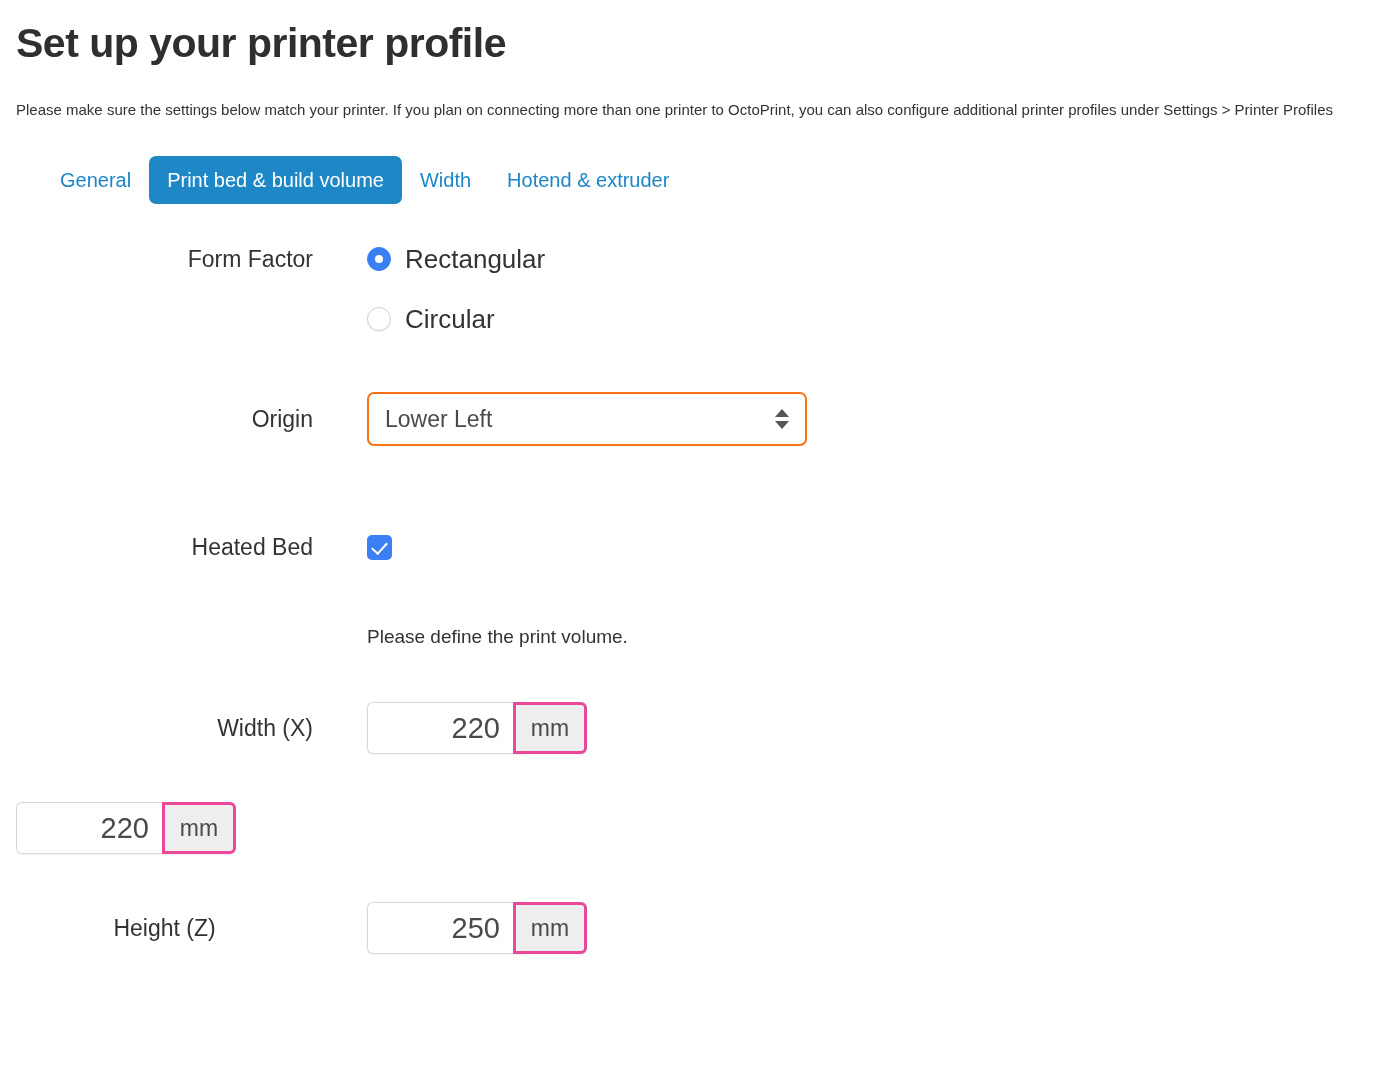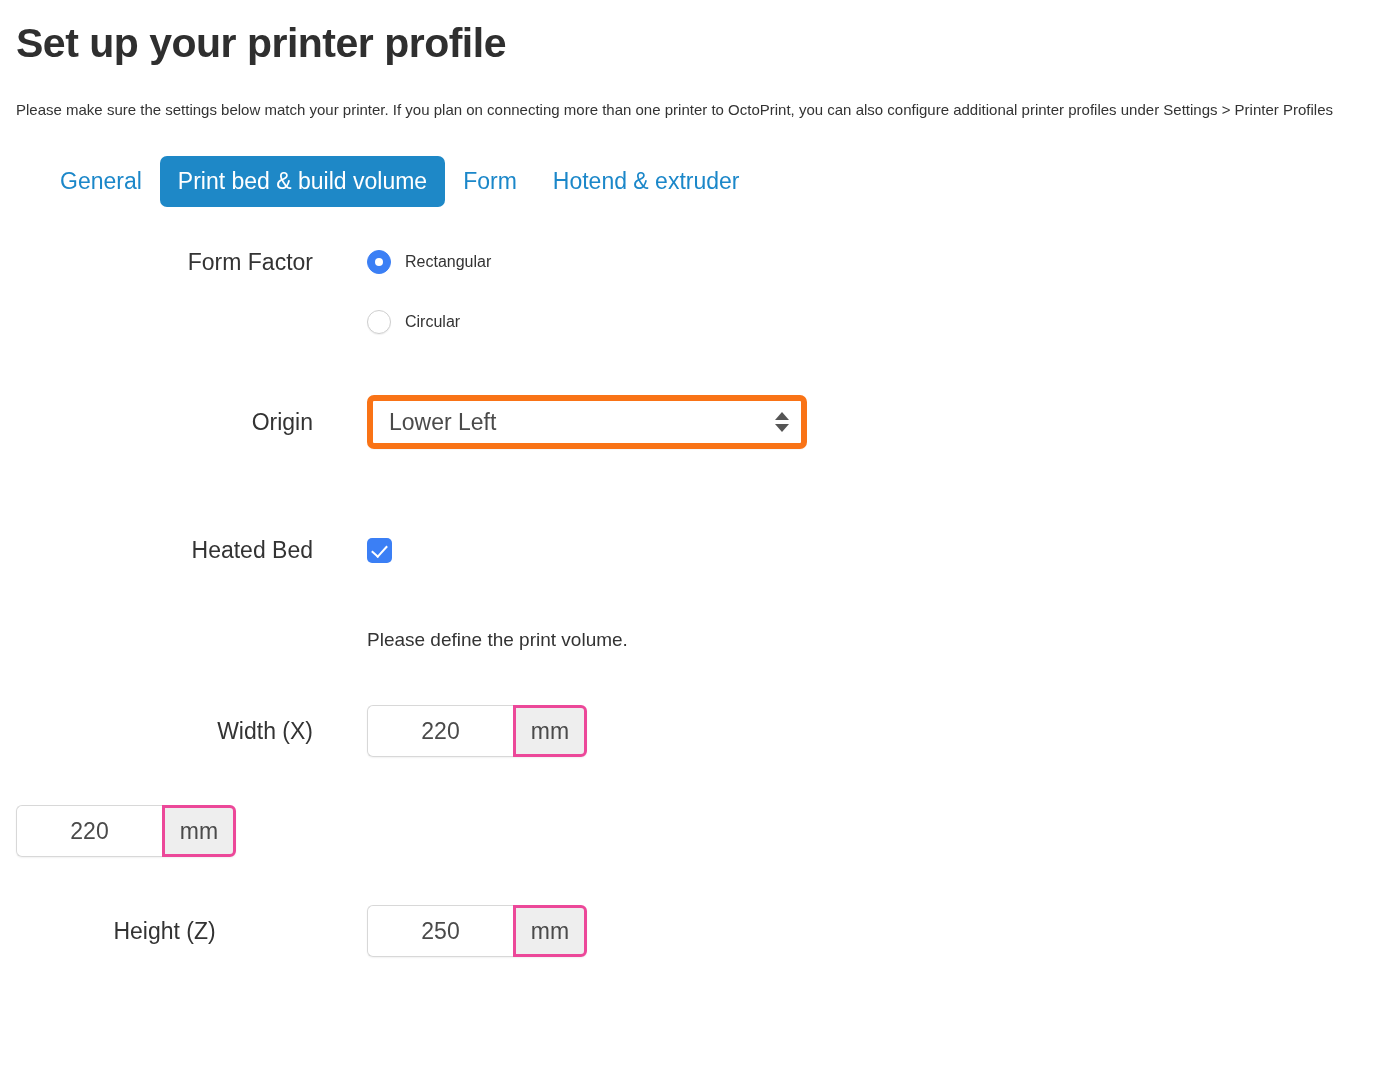--- a/index.html
+++ b/index.html
@@ -46,21 +46,21 @@
 
   
   .tabs {
     display: flex;
     align-items: center;
     padding-top: 26px;
     padding-left: 26px;
     gap: 0px;
   }
   .tab {
-    font-size: 23px;
+    font-size: 20px;
     line-height: 1;
     color: #1b87c9;
     padding: 14px 18px;
     border-radius: 7px;
     cursor: pointer;
     white-space: nowrap;
     user-select: none;
   }
   .tab.active {
     background: #1e88c7;
@@ -121,36 +121,36 @@
     left: 50%;
     top: 50%;
     width: 8px;
     height: 8px;
     margin-left: -4px;
     margin-top: -4px;
     background: #ffffff;
     border-radius: 50%;
   }
   .radio-label {
-    font-size: 16px;
+    font-size: 26px;
     color: #333333;
     cursor: pointer;
     line-height: 34px;
   }
 
   
   .select-wrap {
     position: relative;
     width: 440px;
     height: 54px;
   }
   .select-box {
     width: 100%;
     height: 100%;
-    border: 6px solid #f97316;
+    border: 2px solid #f97316;
     border-radius: 7px;
     background: #ffffff;
     display: flex;
     align-items: center;
     padding: 0 16px;
     font-size: 23px;
     color: #4a4a4a;
     cursor: pointer;
     box-shadow: 0 1px 1px rgba(0,0,0,0.03);
   }
@@ -212,23 +212,23 @@
     box-shadow: 0 1px 2px rgba(0,0,0,0.06);
   }
   .input-group input {
     flex: 1 1 auto;
     min-width: 0;
     border: 1px solid #d8d8d8;
     border-right: none;
     border-radius: 6px 0 0 6px;
     background: #ffffff;
     font-family: "Liberation Sans", sans-serif;
-    font-size: 23px;
+    font-size: 29px;
     color: #4a4a4a;
-    text-align: center;
+    text-align: right;
     padding: 0 13px;
     outline: none;
   }
   .input-addon {
     flex: 0 0 auto;
     display: flex;
     align-items: center;
     justify-content: center;
     width: 74px;
     border: 3px solid #ec4899;
@@ -247,21 +247,21 @@
 
 <div class="page">
 
   <h1 class="page-title">Set up your printer profile</h1>
 
   <p class="page-desc">Please make sure the settings below match your printer. If you plan on connecting more than one printer to OctoPrint, you can also configure additional printer profiles under Settings &gt; Printer Profiles</p>
 
   <div class="tabs">
     <div class="tab">General</div>
     <div class="tab active">Print bed &amp; build volume</div>
-    <div class="tab">Form</div>
+    <div class="tab">Width</div>
     <div class="tab">Hotend &amp; extruder</div>
   </div>
 
   <div class="form">
 
     <div class="row">
       <div class="row-label">Form Factor</div>
       <div class="row-control">
         <div class="radio-line">
           <span class="radio checked"></span>

